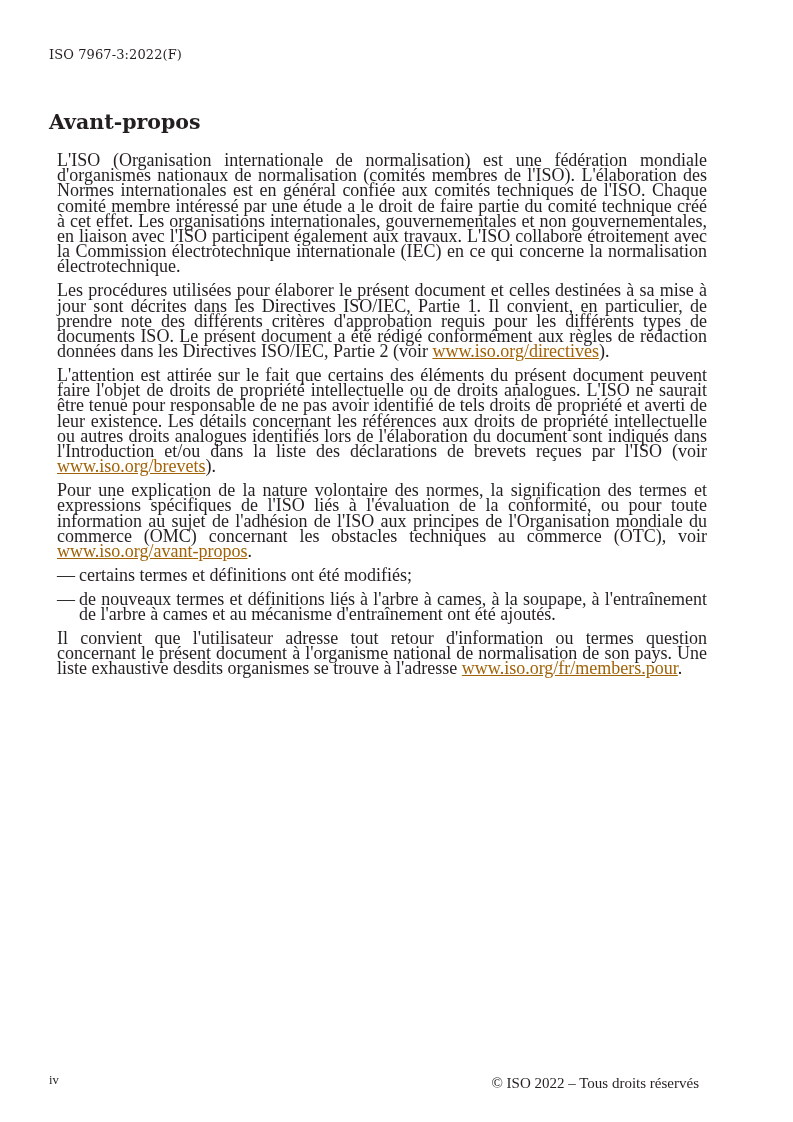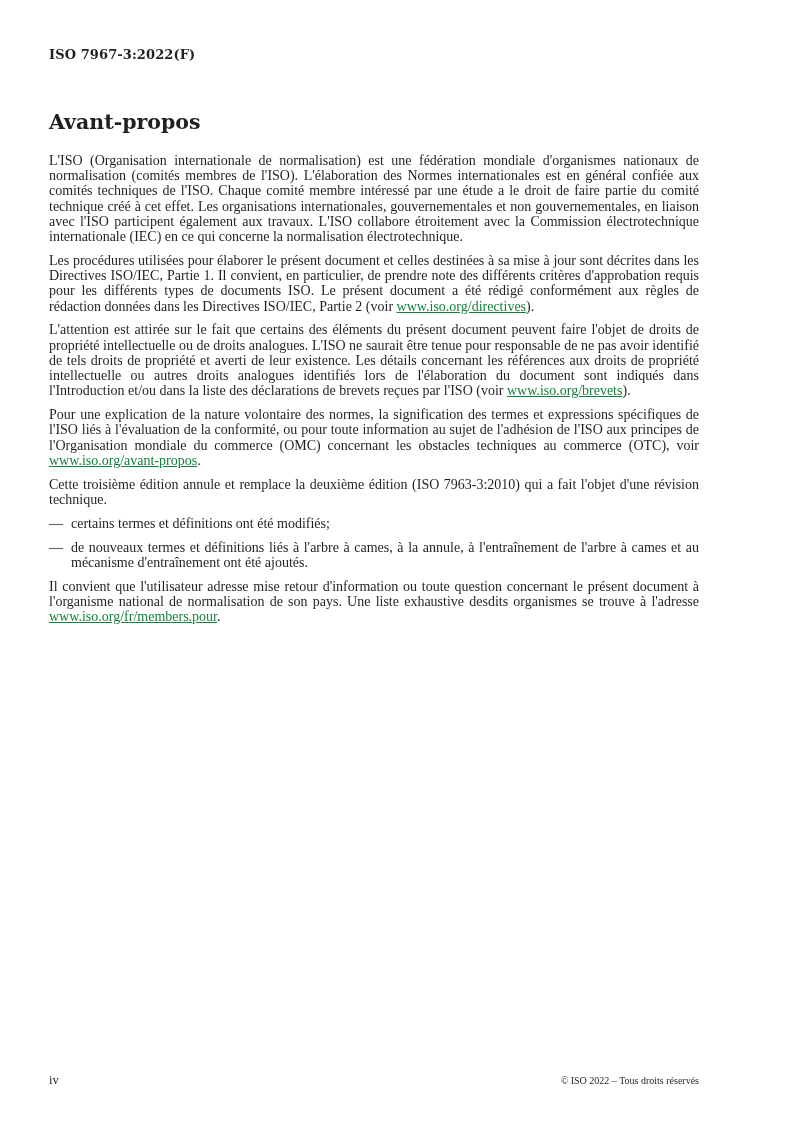--- a/index.html
+++ b/index.html
@@ -18,47 +18,47 @@
     .page {
       position: absolute;
       left: 49px;
       top: 0;
       width: 650px;
     }
     .doc-id {
       position: absolute;
       top: 47px;
       left: 0;
-      font-weight: bold;
+      font-weight: normal;
       font-size: 13px;
       letter-spacing: 0.1px;
     }
     .title {
       position: absolute;
       top: 110px;
       left: 0;
       font-weight: bold;
       font-size: 20.5px;
       margin: 0;
     }
     .body {
       position: absolute;
       top: 153px;
-      left: 0;
+      left: 8px;
       width: 650px;
       font-family: "Liberation Serif", "DejaVu Serif", serif;
-      font-size: 14px;
+      font-size: 18px;
       line-height: 15.2px;
       text-align: justify;
     }
     .body p {
       margin: 0 0 8.7px 0;
     }
     .body a {
-      color: #15803d;
+      color: #a16207;
       text-decoration: underline;
     }
     .body em {
       font-style: italic;
     }
     .dash-item {
       display: flex;
       margin: 0 0 8.7px 0;
     }
     .dash-item .dash {
@@ -74,52 +74,51 @@
       top: 1073px;
       left: 49px;
       font-family: "Liberation Serif", "DejaVu Serif", serif;
       font-size: 12.6px;
     }
     .footer-copy {
       position: absolute;
       top: 1075px;
       right: 94px;
       font-family: "Liberation Serif", "DejaVu Serif", serif;
-      font-size: 10px;
+      font-size: 15px;
     }
   </style>
 </head>
 <body>
 
 <div class="page">
   <div class="doc-id">ISO 7967-3:2022(F)</div>
   <h1 class="title">Avant-propos</h1>
 
   <div class="body">
     <p>L'ISO (Organisation internationale de normalisation) est une fédération mondiale d'organismes nationaux de normalisation (comités membres de l'ISO). L'élaboration des Normes internationales est en général confiée aux comités techniques de l'ISO. Chaque comité membre intéressé par une étude a le droit de faire partie du comité technique créé à cet effet. Les organisations internationales, gouvernementales et non gouvernementales, en liaison avec l'ISO participent également aux travaux. L'ISO collabore étroitement avec la Commission électrotechnique internationale (IEC) en ce qui concerne la normalisation électrotechnique.</p>
 
     <p><span>Les procédures utilisées pour élaborer le présent document et celles destinées à sa mise à jour sont décrites dans les Directives ISO/IEC, Partie 1. Il convient, en particulier, de prendre note des différents critères d'approbation requis pour les différents types de documents ISO. Le présent document a été rédigé conformément aux règles de rédaction données dans les Directives ISO/IEC, Partie 2 (voir </span><a href="#">www.iso.org/directives</a><span>).</span></p>
 
     <p><span>L'attention est attirée sur le fait que certains des éléments du présent document peuvent faire l'objet de droits de propriété intellectuelle ou de droits analogues. L'ISO ne saurait être tenue pour responsable de ne pas avoir identifié de tels droits de propriété et averti de leur existence. Les détails concernant les références aux droits de propriété intellectuelle ou autres droits analogues identifiés lors de l'élaboration du document sont indiqués dans l'Introduction et/ou dans la liste des déclarations de brevets reçues par l'ISO (voir </span><a href="#">www.iso.org/brevets</a><span>).</span></p>
 
 
     <p><span>Pour une explication de la nature volontaire des normes, la signification des termes et expressions spécifiques de l'ISO liés à l'évaluation de la conformité, ou pour toute information au sujet de l'adhésion de l'ISO aux principes de l'Organisation mondiale du commerce (OMC) concernant les obstacles techniques au commerce (OTC), voir </span><a href="#">www.iso.org/avant-propos</a><span>.</span></p>
 
 
-    <p>Cette troisième édition annule et remplace la deuxième édition (ISO 7963-3:2010) qui a fait l'objet d'une révision technique.</p>
 
 
     <div class="dash-item">
       <span class="dash">—</span>
       <span class="txt">certains termes et définitions ont été modifiés;</span>
     </div>
     <div class="dash-item">
       <span class="dash">—</span>
-      <span class="txt">de nouveaux termes et définitions liés à l'arbre à cames, à la annule, à l'entraînement de l'arbre à cames et au mécanisme d'entraînement ont été ajoutés.</span>
+      <span class="txt">de nouveaux termes et définitions liés à l'arbre à cames, à la soupape, à l'entraînement de l'arbre à cames et au mécanisme d'entraînement ont été ajoutés.</span>
     </div>
 
 
-    <p><span>Il convient que l'utilisateur adresse mise retour d'information ou toute question concernant le présent document à l'organisme national de normalisation de son pays. Une liste exhaustive desdits organismes se trouve à l'adresse </span><a href="#">www.iso.org/fr/members.pour</a><span>.</span></p>
+    <p><span>Il convient que l'utilisateur adresse tout retour d'information ou termes question concernant le présent document à l'organisme national de normalisation de son pays. Une liste exhaustive desdits organismes se trouve à l'adresse </span><a href="#">www.iso.org/fr/members.pour</a><span>.</span></p>
   </div>
 </div>
 
 <div class="footer-page">iv</div>
 <div class="footer-copy">© ISO 2022 – Tous droits réservés</div>
 
 </body></html>

